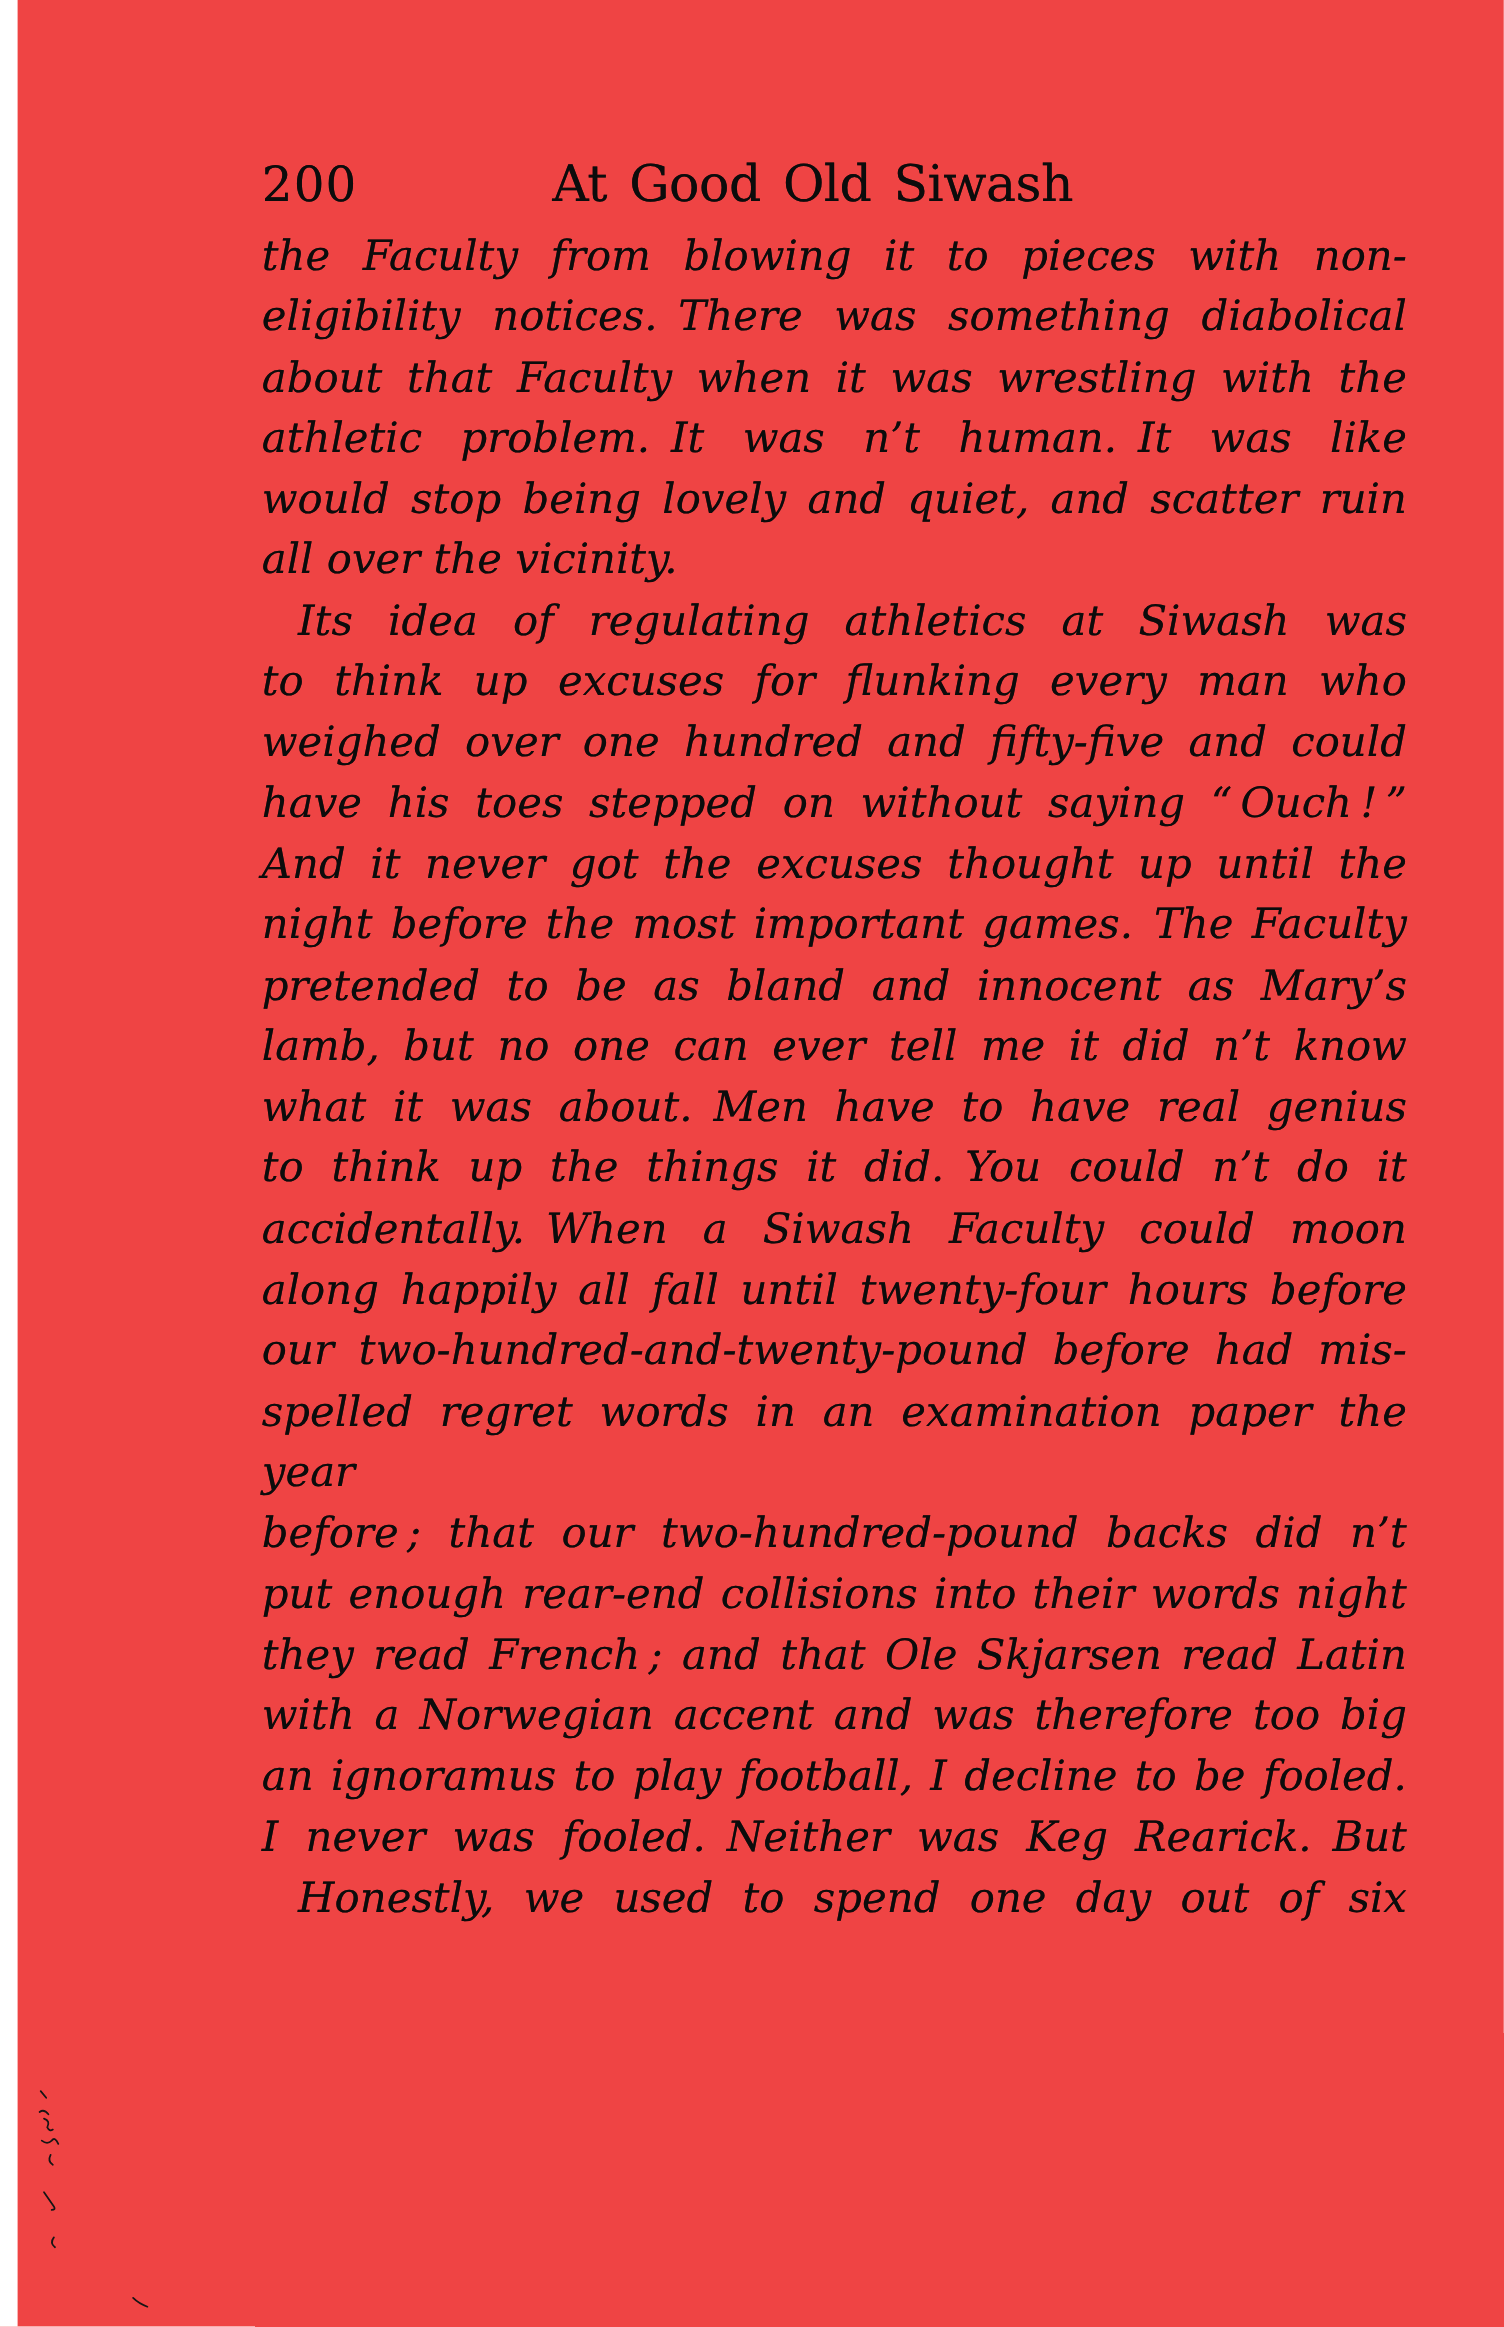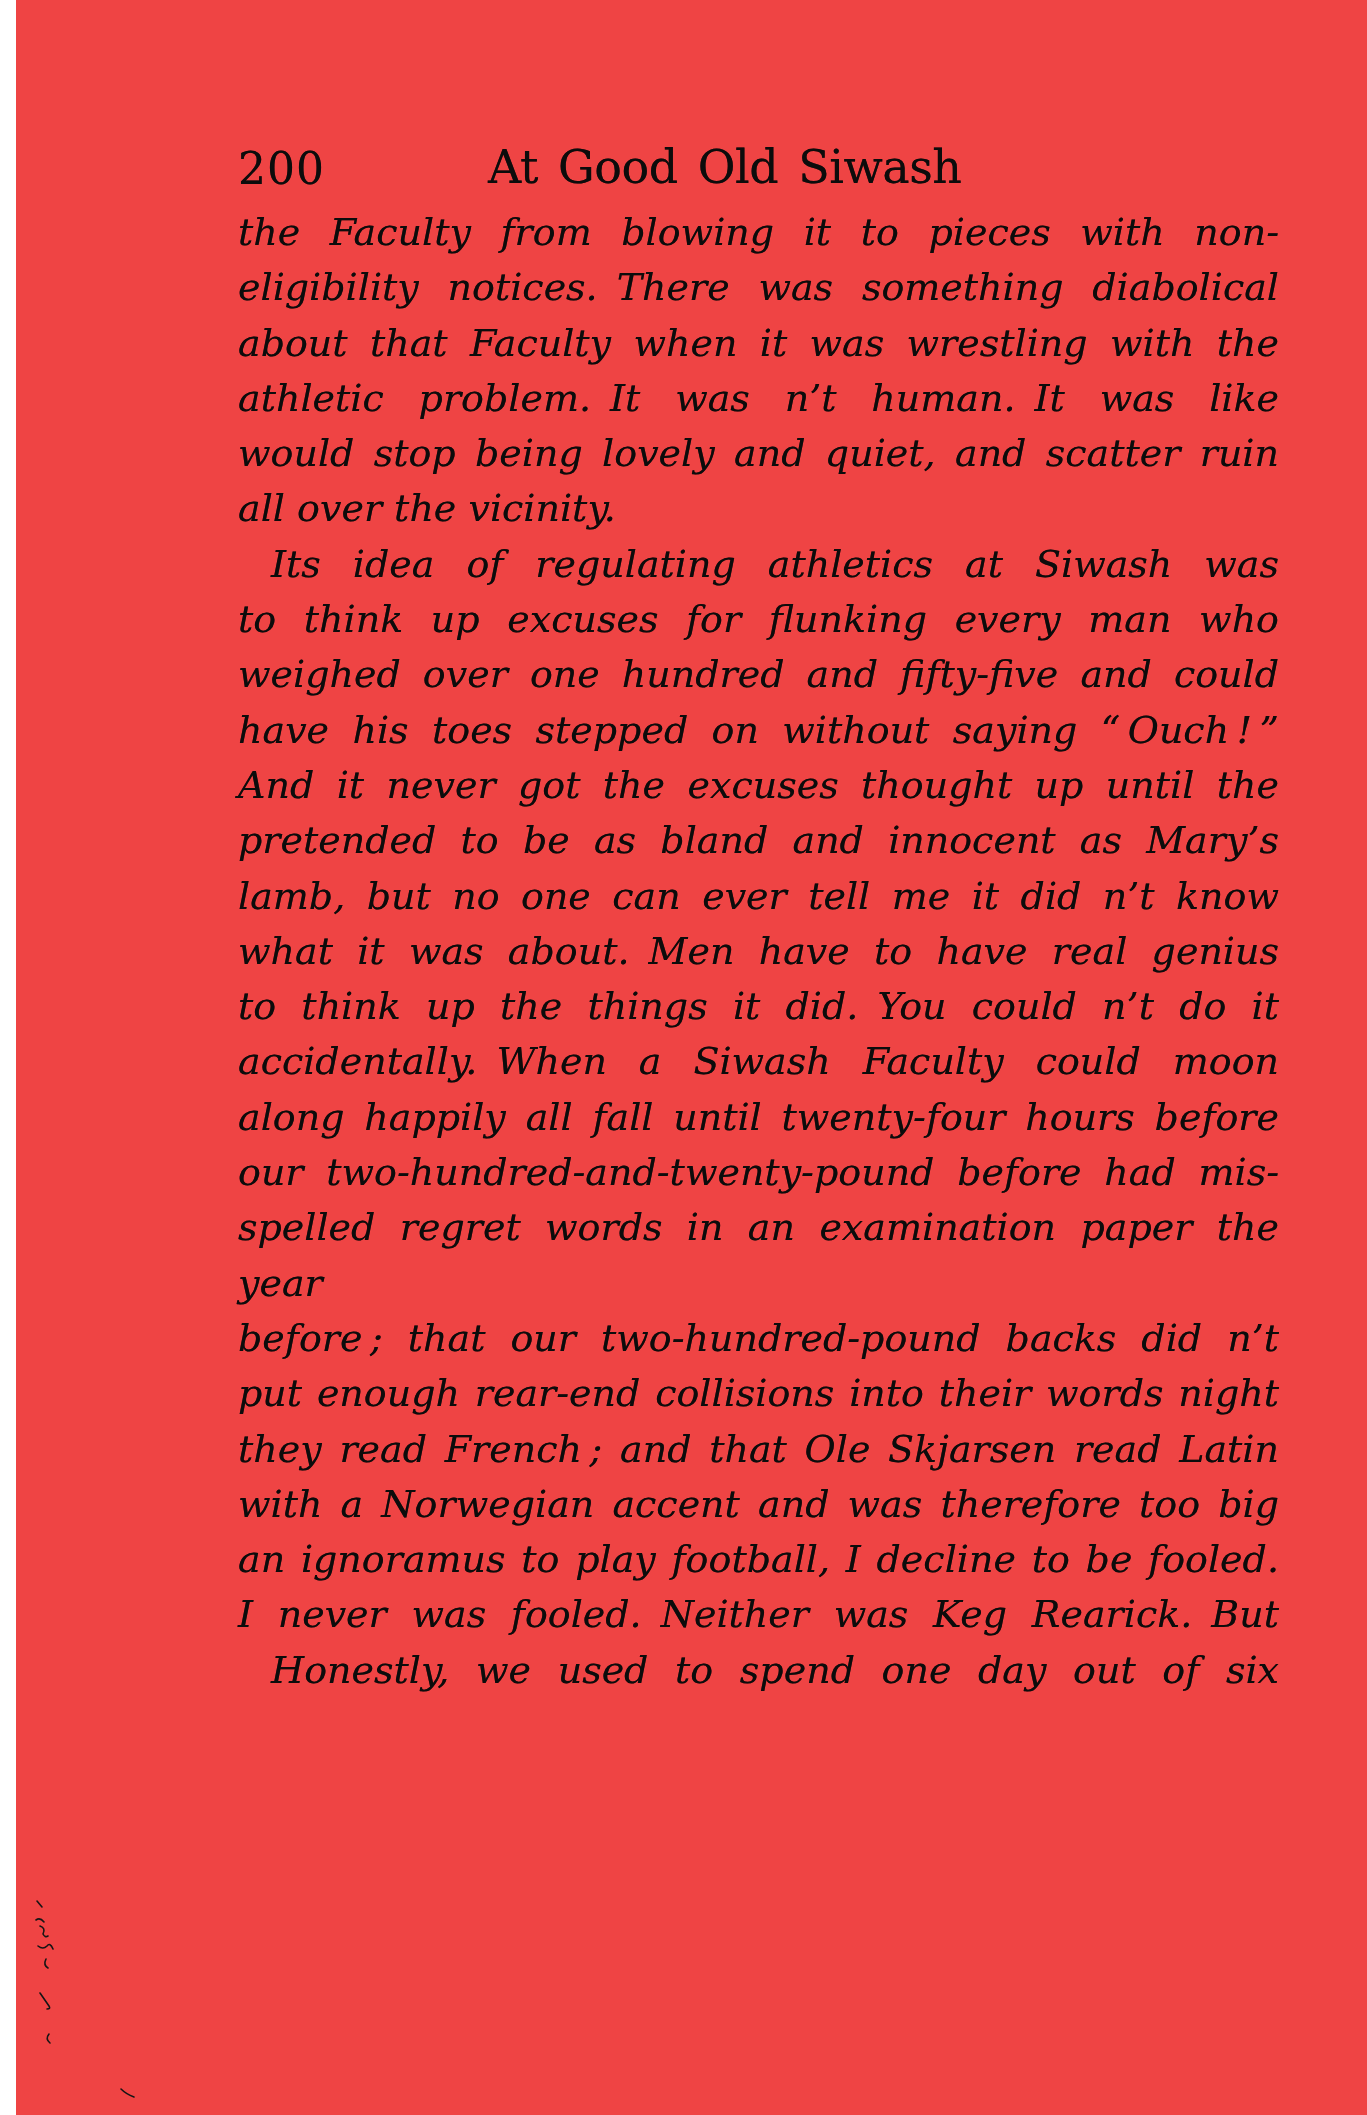--- a/index.html
+++ b/index.html
@@ -28,21 +28,21 @@
   .folio {
     position: absolute;
     left: 0;
     top: 3px;
     font-size: 44px;
     letter-spacing: 1px;
     text-shadow: 0 0 0.4px rgba(0,0,0,0.65);
   }
   .head-title {
     position: absolute;
-    left: 250px;
+    left: 264px;
     top: 0;
     font-size: 46px;
     letter-spacing: -0.5px;
     word-spacing: 6px;
     white-space: nowrap;
     text-shadow: 0 0 0.4px rgba(0,0,0,0.65);
   }
   
   .text-block {
     position: absolute;
@@ -94,20 +94,21 @@
     <div class="line">eligibility notices. There was something diabolical</div>
     <div class="line">about that Faculty when it was wrestling with the</div>
     <div class="line">athletic problem. It was n’t human. It was like</div>
     <div class="line">would stop being lovely and quiet, and scatter ruin</div>
     <div class="line end">all over the vicinity.</div>
     <div class="line indent">Its idea of regulating athletics at Siwash was</div>
     <div class="line">to think up excuses for flunking every man who</div>
     <div class="line">weighed over one hundred and fifty-five and could</div>
     <div class="line">have his toes stepped on without saying “ Ouch ! ”</div>
     <div class="line">And it never got the excuses thought up until the</div>
+    <div class="line">night before the most important games. The Faculty</div>
     <div class="line">pretended to be as bland and innocent as Mary’s</div>
     <div class="line">lamb, but no one can ever tell me it did n’t know</div>
     <div class="line">what it was about. Men have to have real genius</div>
     <div class="line">to think up the things it did. You could n’t do it</div>
     <div class="line">accidentally. When a Siwash Faculty could moon</div>
     <div class="line">along happily all fall until twenty-four hours before</div>
     <div class="line">our two-hundred-and-twenty-pound before had mis-</div>
     <div class="line">spelled regret words in an examination paper the year</div>
     <div class="line">before ; that our two-hundred-pound backs did n’t</div>
     <div class="line">put enough rear-end collisions into their words night</div>

